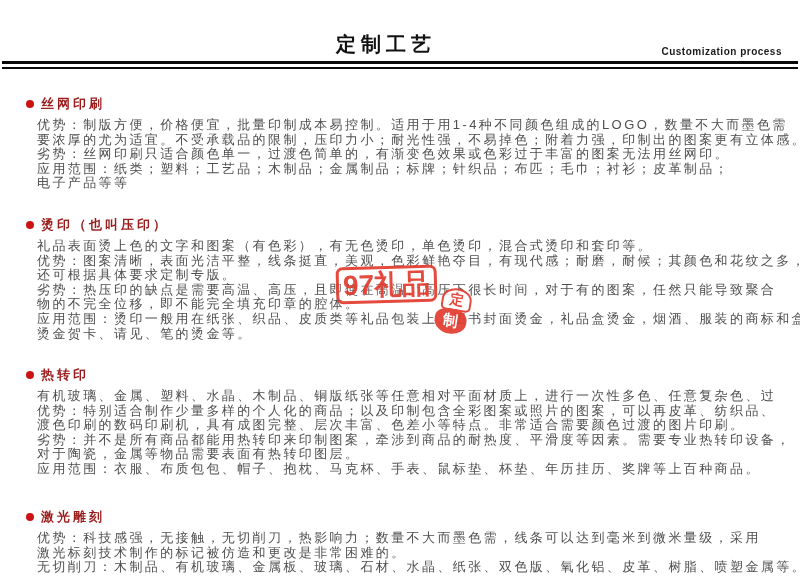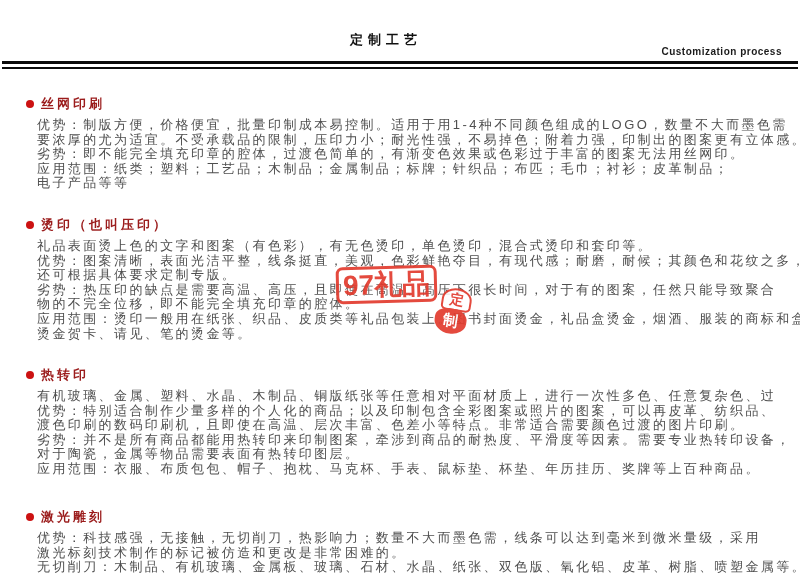--- a/index.html
+++ b/index.html
@@ -3,21 +3,21 @@
 <meta charset="utf-8">
 <style>
   html,body{margin:0;padding:0;}
   body{
     width:800px;height:588px;position:relative;overflow:hidden;
     background:#ffffff;
     font-family:"Liberation Sans","DejaVu Sans",sans-serif;
   }
   .page-title{
     position:absolute;top:31px;left:0;width:772px;text-align:center;
-    font-size:13px;font-weight:bold;color:#111;letter-spacing:5px;
+    font-size:20px;font-weight:bold;color:#111;letter-spacing:5px;
   }
   .page-subtitle{
     position:absolute;top:46px;right:18px;
     font-size:10px;font-weight:bold;color:#1a1a1a;letter-spacing:0.5px;
   }
   .rule-thick{position:absolute;top:61px;left:2px;right:2px;height:0;border-top:3px solid #0a0a0a;}
   .rule-thin{position:absolute;top:67px;left:2px;right:2px;height:0;border-top:2px solid #0a0a0a;}
   .section{position:absolute;left:26px;width:760px;}
   .section-heading{
     display:flex;align-items:center;gap:7px;margin-bottom:5px;
@@ -70,21 +70,21 @@
 
 <div id="sections-root">
     <div class="section" style="top: 95px;">
       <div class="section-heading">
         <span class="bullet"></span>
         <span>丝网印刷</span>
       </div>
       <div class="section-body">
         <div class="bodyline">优势：制版方便，价格便宜，批量印制成本易控制。适用于用1-4种不同颜色组成的LOGO，数量不大而墨色需</div>
         <div class="bodyline">要浓厚的尤为适宜。不受承载品的限制，压印力小；耐光性强，不易掉色；附着力强，印制出的图案更有立体感。</div>
-        <div class="bodyline">劣势：即不能完全填充印章的腔体，过渡色简单的，有渐变色效果或色彩过于丰富的图案无法用丝网印。</div>
+        <div class="bodyline">劣势：丝网印刷只适合颜色单一，过渡色简单的，有渐变色效果或色彩过于丰富的图案无法用丝网印。</div>
         <div class="bodyline">应用范围：纸类；塑料；工艺品；木制品；金属制品；标牌；针织品；布匹；毛巾；衬衫；皮革制品；</div>
         <div class="bodyline">电子产品等等</div>
       </div>
     </div>
     <div class="section" style="top: 216px;">
       <div class="section-heading">
         <span class="bullet"></span>
         <span>烫印（也叫压印）</span>
       </div>
       <div class="section-body">
@@ -98,21 +98,21 @@
       </div>
     </div>
     <div class="section" style="top: 366px;">
       <div class="section-heading">
         <span class="bullet"></span>
         <span>热转印</span>
       </div>
       <div class="section-body">
         <div class="bodyline">有机玻璃、金属、塑料、水晶、木制品、铜版纸张等任意相对平面材质上，进行一次性多色、任意复杂色、过</div>
         <div class="bodyline">优势：特别适合制作少量多样的个人化的商品；以及印制包含全彩图案或照片的图案，可以再皮革、纺织品、</div>
-        <div class="bodyline">渡色印刷的数码印刷机，且即使在高温、层次丰富、色差小等特点。非常适合需要颜色过渡的图片印刷。</div>
+        <div class="bodyline">渡色印刷的数码印刷机，具有成图完整、层次丰富、色差小等特点。非常适合需要颜色过渡的图片印刷。</div>
         <div class="bodyline">劣势：并不是所有商品都能用热转印来印制图案，牵涉到商品的耐热度、平滑度等因素。需要专业热转印设备，</div>
         <div class="bodyline">对于陶瓷，金属等物品需要表面有热转印图层。</div>
         <div class="bodyline">应用范围：衣服、布质包包、帽子、抱枕、马克杯、手表、鼠标垫、杯垫、年历挂历、奖牌等上百种商品。</div>
       </div>
     </div>
     <div class="section" style="top: 508px;">
       <div class="section-heading">
         <span class="bullet"></span>
         <span>激光雕刻</span>
       </div>

